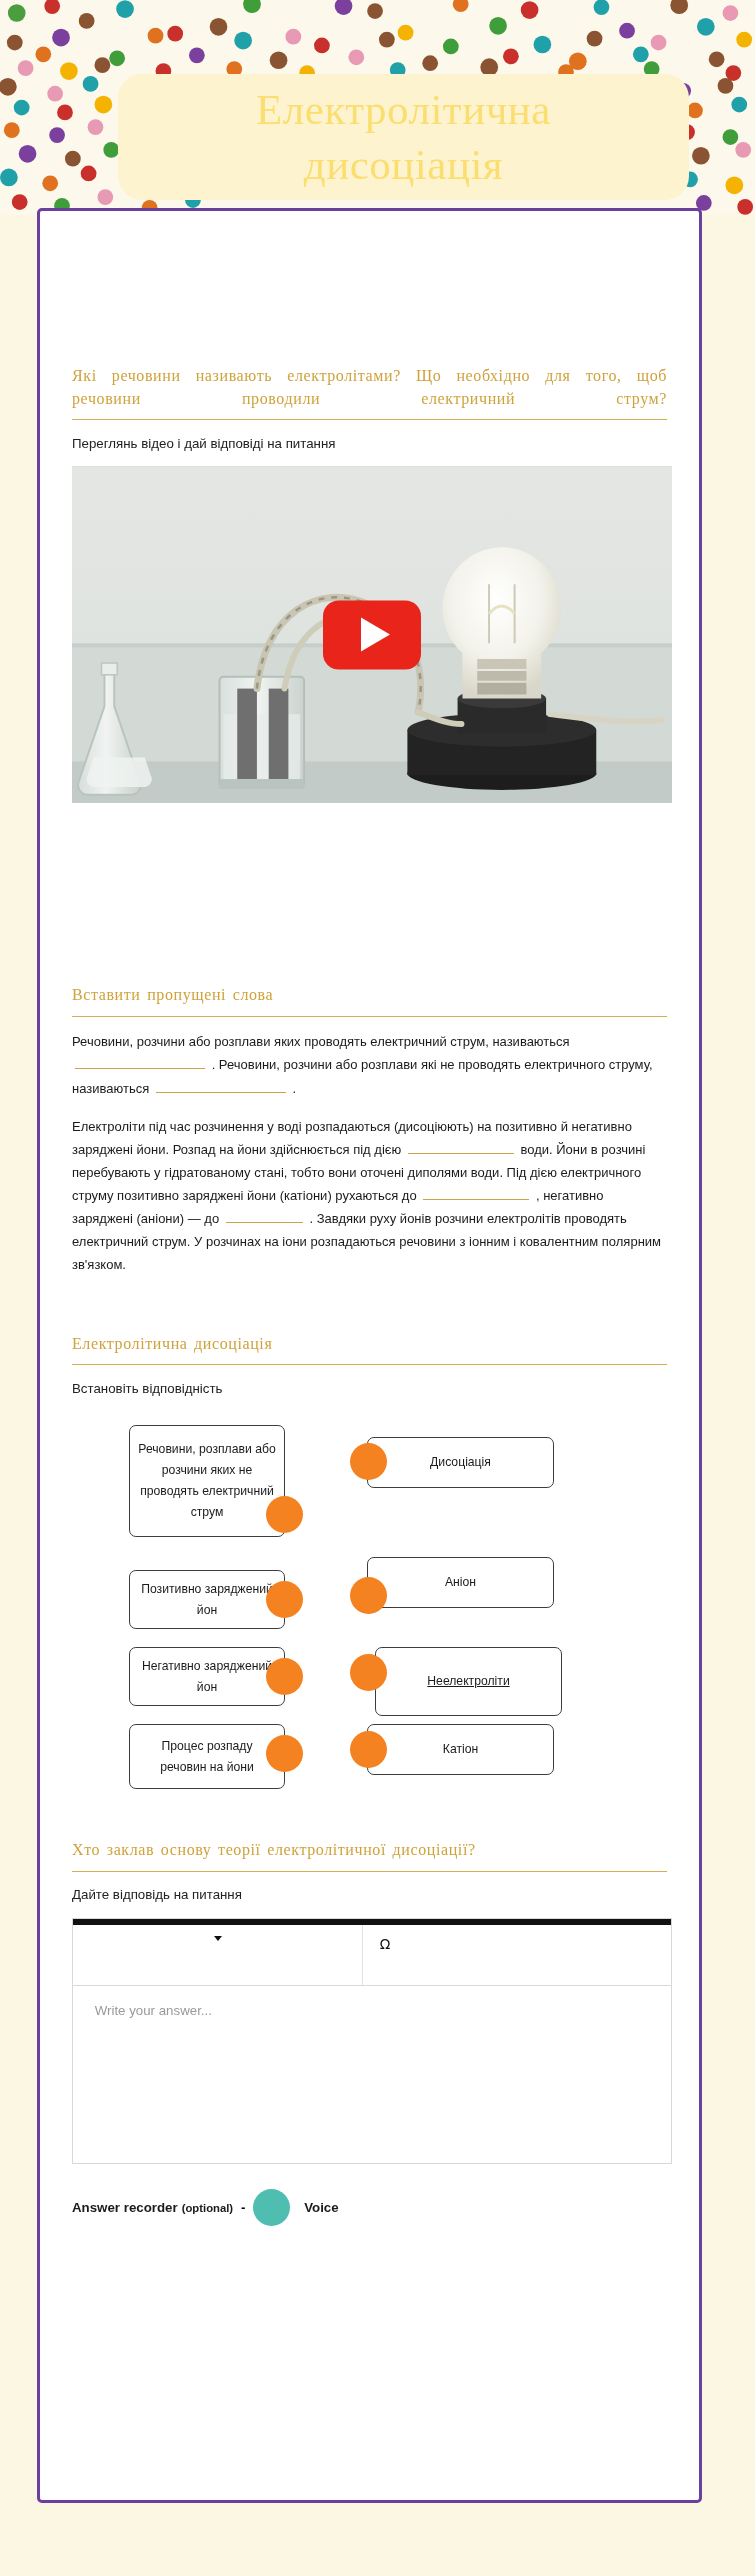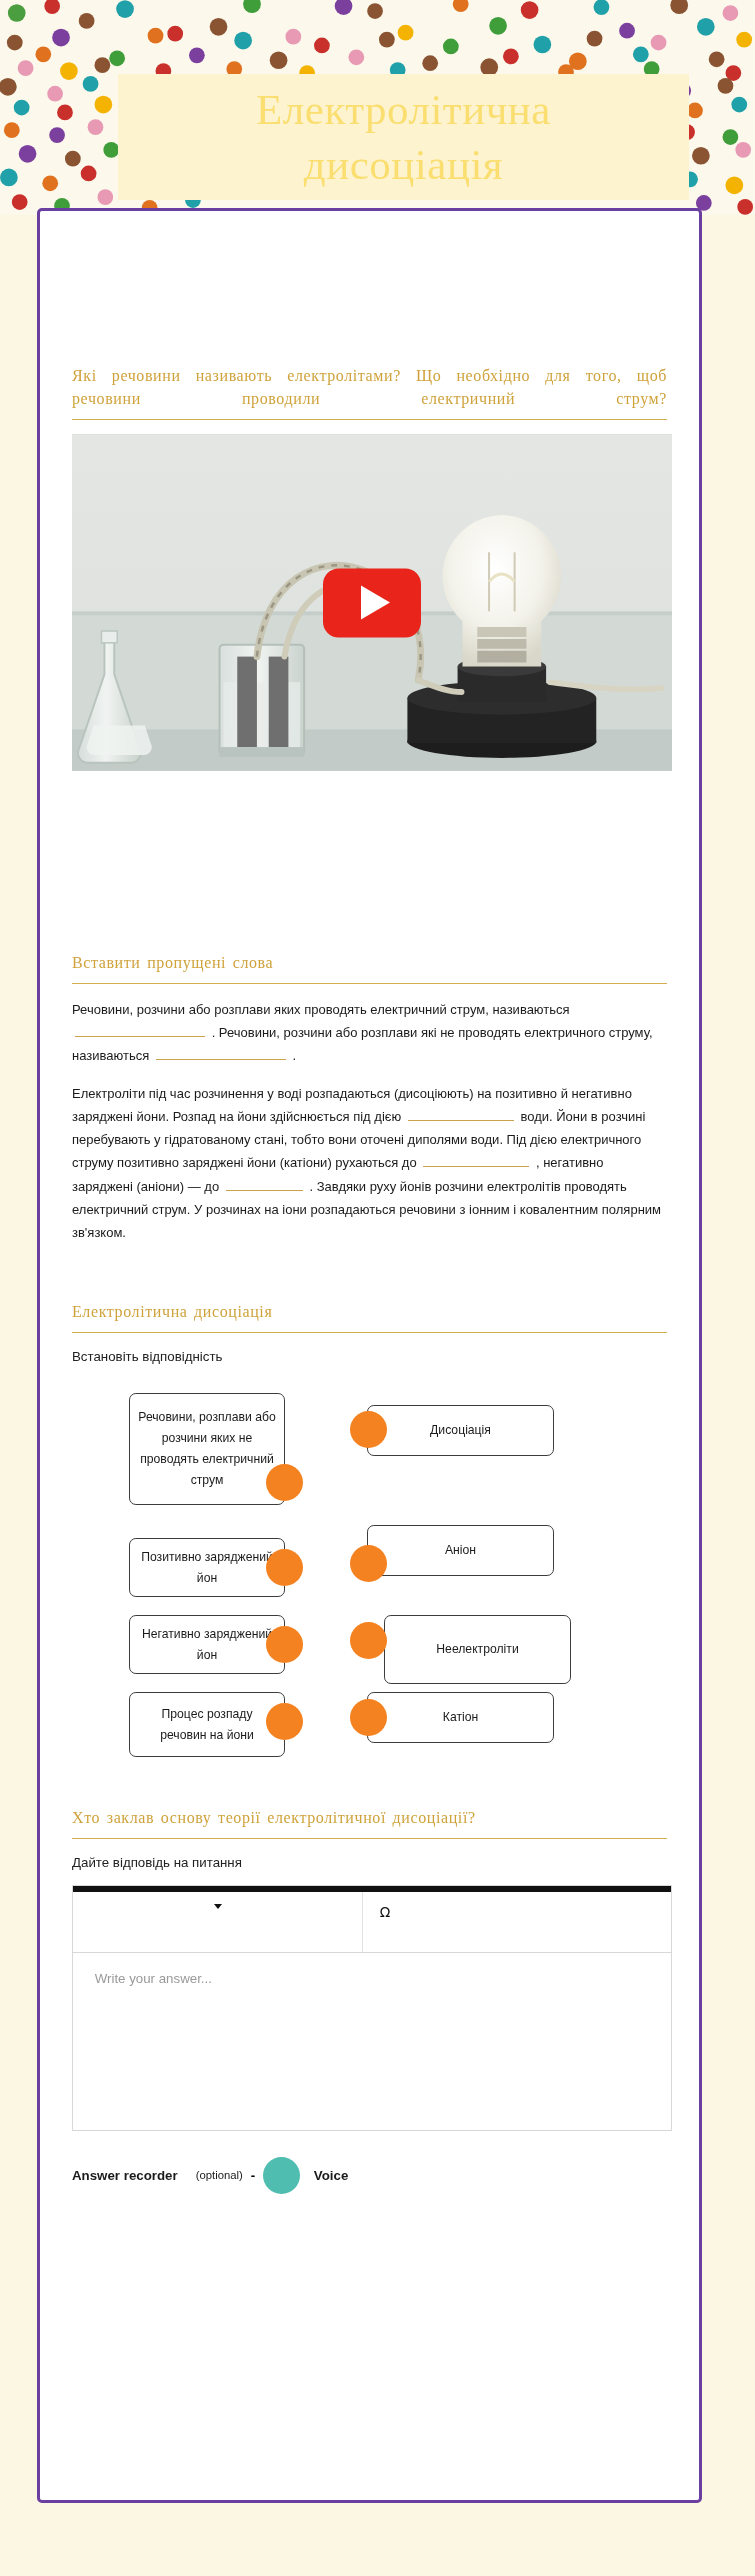--- a/index.html
+++ b/index.html
@@ -35,20 +35,21 @@
     top: 74px;
     left: 118px;
     width: 571px;
     height: 126px;
     background: #fdf3cf;
     display: flex;
     flex-direction: column;
     align-items: center;
     justify-content: center;
     z-index: 3;
+    border-radius: 24px;
   }
   #title-banner .tline {
     font-family: "Liberation Serif", serif;
     font-size: 43px;
     line-height: 1.28;
     color: #fade70;
     letter-spacing: 0.5px;
     text-align: center;
     white-space: nowrap;
   }
@@ -219,21 +220,21 @@
     display: flex;
     align-items: center;
     gap: 0;
     margin-top: 25.6px;
     margin-bottom: 29.5px;
   }
   #recorder-row .lbl-bold {
     font-size: 13.3px; font-weight: bold; color: #1b1b1b; text-align: right;
   }
   #recorder-row .lbl-opt {
-    font-size: 11.3px; font-weight: normal; color: #1b1b1b; margin-left: 18px;
+    font-size: 11.3px; font-weight: bold; color: #1b1b1b; margin-left: 4px;
   }
   #recorder-row .dash { font-size: 13.3px; font-weight: bold; margin: 0 7.9px; }
   #rec-dot {
     width: 37px; height: 37px; border-radius: 50%;
     background: #4fbdb0; cursor: pointer; flex: 0 0 auto;
   }
   #recorder-row .voice {
     font-size: 13.3px; font-weight: bold; color: #1b1b1b; margin-left: 13.8px;
   }
 </style>
@@ -359,20 +360,21 @@
   </div>
 
   <div id="card">
     <div class="inner">
 
       <div class="spacer-top"></div>
 
       <div>
         <div class="sec-head q">Які речовини називають електролітами? Що необхідно для того, щоб речовини проводили електричний струм?</div>
         <hr class="sec-rule">
+        <div class="sub-text">Переглянь відео і дай відповіді на питання</div>
 
         <div id="video-wrap">
           <svg width="600" height="337" viewBox="0 0 610 342" aria-hidden="true">
             <defs>
               <linearGradient id="wallg" x1="0" y1="0" x2="0" y2="1">
                 <stop offset="0%" stop-color="#e4e6e3"></stop>
                 <stop offset="55%" stop-color="#dfe3e0"></stop>
                 <stop offset="100%" stop-color="#cfd6d2"></stop>
               </linearGradient>
               <linearGradient id="glassg" x1="0" y1="0" x2="1" y2="0">
@@ -485,21 +487,21 @@
           <div class="mbox" style="left:295px; top:25.6px; width:187px; height:51px;">
             <span>Дисоціація</span>
           </div>
           <div class="dot" style="left:278px; top:32px;"></div>
 
           <div class="mbox" style="left:295px; top:146px; width:187px; height:51px;">
             <span>Аніон</span>
           </div>
           <div class="dot" style="left:278px; top:166px;"></div>
 
-          <div class="mbox" style="left:312px; top:236px; width:187px; height:69px;">
+          <div class="mbox" style="left:303px; top:236px; width:187px; height:69px;text-decoration:underline;">
             <span>Неелектроліти</span>
           </div>
           <div class="dot" style="left:278px; top:243px;"></div>
 
           <div class="mbox" style="left:295px; top:313px; width:187px; height:51px;">
             <span>Катіон</span>
           </div>
           <div class="dot" style="left:278px; top:320px;"></div>
         </div>
       </div>

